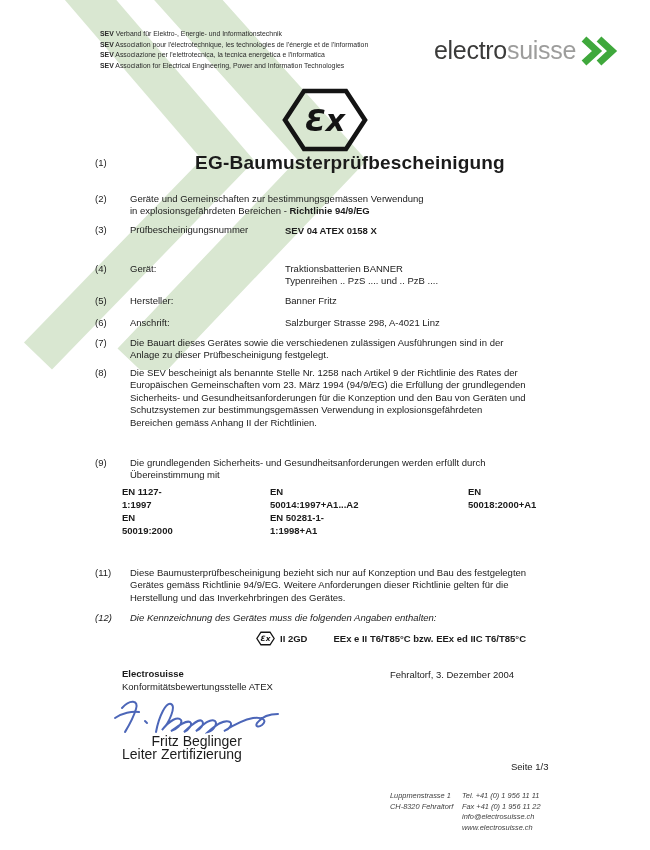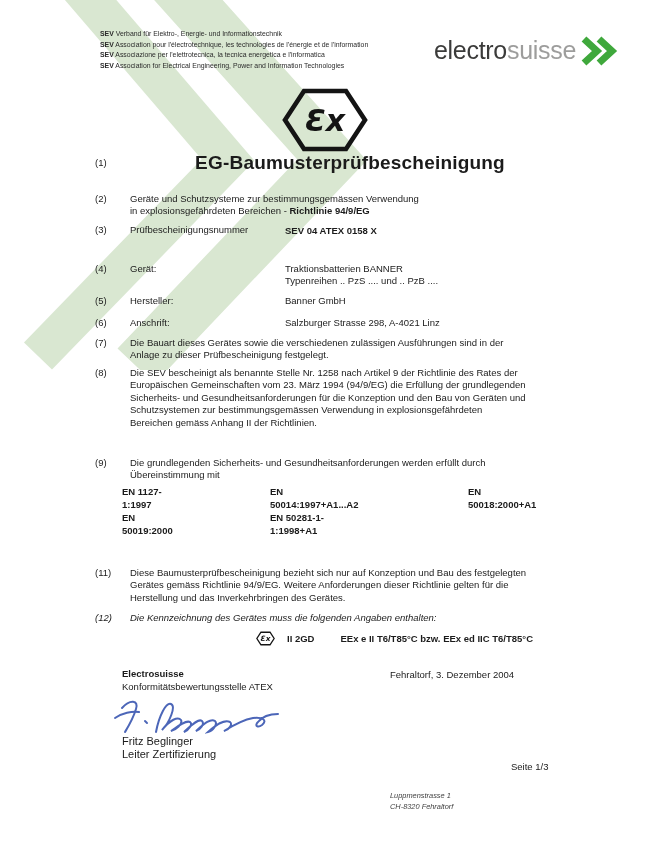--- a/index.html
+++ b/index.html
@@ -34,29 +34,29 @@
   .bold{font-weight:bold;}
   .cert-no{position:absolute;left:285px;top:225px;font-size:9.5px;font-weight:bold;}
 
   .standards{position:absolute;left:122px;top:485px;font-size:9.5px;font-weight:bold;line-height:13px;}
   .standards .col{position:absolute;top:0;white-space:pre-line;}
   .std-c1{left:0;}
   .std-c2{left:148px;}
   .std-c3{left:346px;}
 
   .marking{position:absolute;left:256px;top:631px;display:flex;align-items:center;font-size:9.5px;font-weight:bold;}
-  .marking .grp{margin-left:12px;}
+  .marking .grp{margin-left:5px;}
   .marking .code{margin-left:26px;}
 
   
   .issuer{position:absolute;left:122px;top:668px;font-size:9.5px;line-height:12.5px;}
   .issuer .name-co{font-weight:bold;}
   .place-date{position:absolute;left:390px;top:669px;font-size:9.5px;}
   .signature{position:absolute;left:112px;top:694px;}
-  .signer{position:absolute;left:122px;top:735px;font-size:11px;line-height:12.5px;}
+  .signer{position:absolute;left:122px;top:735px;font-size:14px;line-height:12.5px;text-align:right;}
 
   .seite{position:absolute;left:511px;top:761px;font-size:9.5px;}
 
   .footer{position:absolute;top:791px;font-size:7.4px;line-height:10.6px;color:#3e3e3e;font-style:italic;}
   .footer-address{left:390px;}
   .footer-contact{left:462px;}
 </style>
 </head>
 <body>
 
@@ -89,39 +89,39 @@
       <text x="44" y="44" text-anchor="middle" font-family="DejaVu Sans, sans-serif" font-size="30" font-weight="bold" font-style="italic" fill="#141414">Ɛx</text>
     </svg>
 
     <div class="item title-row">
       <span class="num">(1)</span>
       <span class="title-text">EG-Baumusterprüfbescheinigung</span>
     </div>
 
     <div class="item" style="top:193px;">
       <span class="num">(2)</span>
-      <span class="body"><span>Geräte und Schutzsysteme zur bestimmungsgemässen Verwendung</span>
+      <span class="body"><span>Geräte und Gemeinschaften zur bestimmungsgemässen Verwendung</span>
 <span>in explosionsgefährdeten Bereichen - </span><span class="bold">Richtlinie 94/9/EG</span></span>
     </div>
 
     <div class="item" style="top:224px;">
       <span class="num">(3)</span>
       <span class="body">Prüfbescheinigungsnummer</span>
     </div>
     <div class="cert-no">SEV 04 ATEX 0158 X</div>
 
     <div class="item" style="top:263px;">
       <span class="num">(4)</span>
       <span class="body lbl-val"><span class="lbl">Gerät:</span><span class="val">Traktionsbatterien BANNER
 Typenreihen .. PzS .... und .. PzB ....</span></span>
     </div>
 
     <div class="item" style="top:295px;">
       <span class="num">(5)</span>
-      <span class="body lbl-val"><span class="lbl">Hersteller:</span><span class="val">Banner GmbH</span></span>
+      <span class="body lbl-val"><span class="lbl">Hersteller:</span><span class="val">Banner Fritz</span></span>
     </div>
 
     <div class="item" style="top:317px;">
       <span class="num">(6)</span>
       <span class="body lbl-val"><span class="lbl">Anschrift:</span><span class="val">Salzburger Strasse 298, A-4021 Linz</span></span>
     </div>
 
     <div class="item" style="top:337px;">
       <span class="num">(7)</span>
       <span class="body">Die Bauart dieses Gerätes sowie die verschiedenen zulässigen Ausführungen sind in der
@@ -188,15 +188,19 @@
 
     <div class="signer">
       <div>Fritz Beglinger</div>
       <div>Leiter Zertifizierung</div>
     </div>
 
     <div class="seite">Seite 1/3</div>
 
     <div class="footer footer-address" style="left:390px;white-space:pre-line;">Luppmenstrasse 1
 CH-8320 Fehraltorf</div>
+    <div class="footer footer-contact" style="left:462px;white-space:pre-line;">Tel. +41 (0) 1 956 11 11
+Fax +41 (0) 1 956 11 22
+info@electrosuisse.ch
+www.electrosuisse.ch</div>
 
   </div>
 </div>
 
 </body></html>

